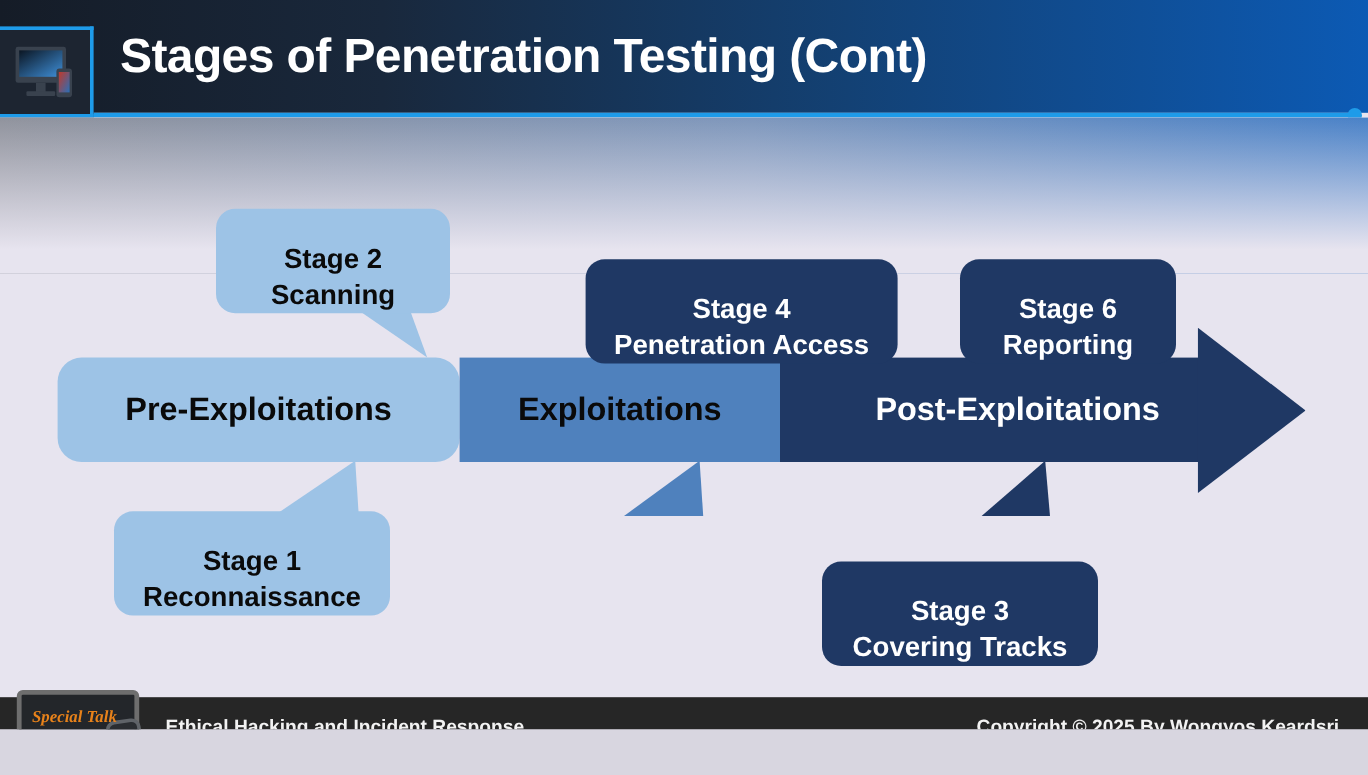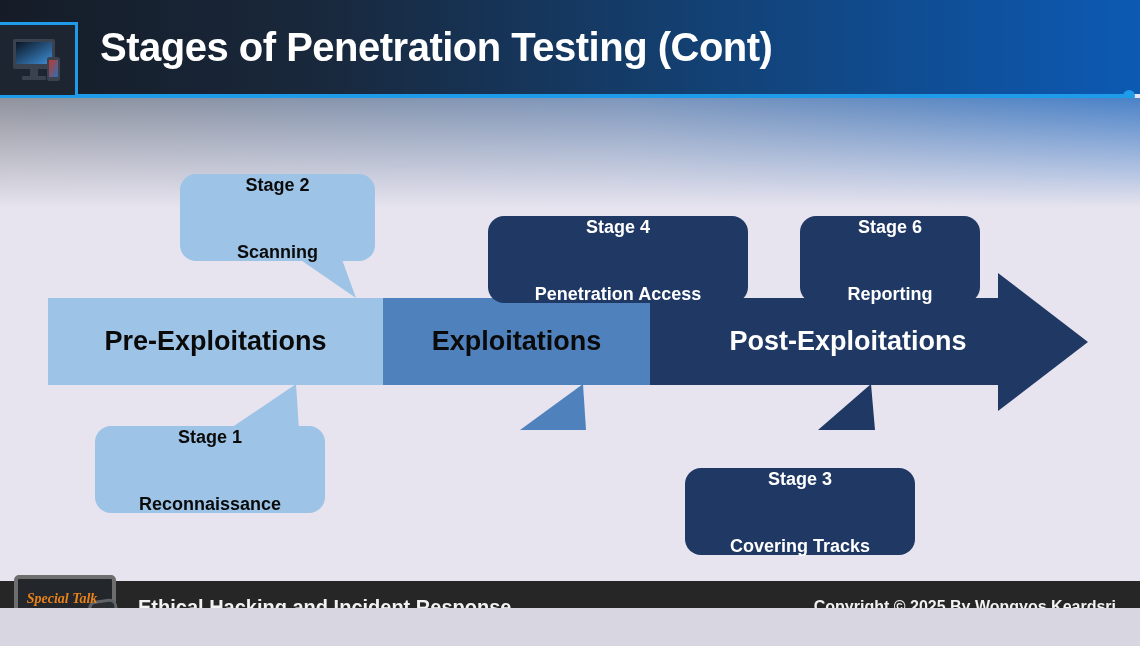--- a/index.html
+++ b/index.html
@@ -36,32 +36,32 @@
     background-image:
       linear-gradient(180deg,rgba(231,228,239,0) 0px,#e7e4ef 110px),
       linear-gradient(90deg,#90939d 0%,#7e97bc 55%,#4a82c8 100%);
     background-repeat:no-repeat;
     background-size:100% 130px,100% 130px;
     background-color:#e7e4ef;
   }
   
   .arrow-seg{position:absolute;top:298px;height:87px;display:flex;align-items:center;justify-content:center;
     font-size:27px;font-weight:bold;}
-  .seg-pre{left:48px;width:335px;background:#9dc3e6;color:#0a0a0a;}
+  .seg-pre{left:48px;width:335px;background:#9dc3e6;color:#0a0a0a;border-radius:20px;}
   .seg-exp{left:383px;width:267px;background:#4f81bd;color:#0a0a0a;}
   .seg-post{left:650px;width:356px;background:#1f3864;color:#ffffff;padding-left:20px;box-sizing:content-box;}
   .arrow-head{
     position:absolute;left:998px;top:273px;width:90px;height:138px;background:#1f3864;
     clip-path:polygon(0 0,100% 50%,0 100%);
   }
   
   .callout{
     position:absolute;border-radius:16px;display:flex;flex-direction:column;
-    align-items:center;justify-content:space-between;text-align:center;
-    font-size:18px;font-weight:bold;line-height:1.3;gap:44px;
+    align-items:center;justify-content:flex-end;text-align:center;
+    font-size:23px;font-weight:bold;line-height:1.3;
   }
   .callout.light{background:#9dc3e6;color:#0a0a0a;}
   .callout.mid{background:#4f81bd;color:#0a0a0a;}
   .callout.navy{background:#1f3864;color:#ffffff;margin-top:42px;}
   .co-s2{left:180px;top:174px;width:195px;height:87px;}
   .co-s4{left:488px;top:174px;width:260px;height:87px;}
   .co-s6{left:800px;top:174px;width:180px;height:87px;}
   .co-s1{left:95px;top:426px;width:230px;height:87px;}
   .co-s3{left:387px;top:426px;width:231px;height:87px;}
   .co-s5{left:685px;top:426px;width:230px;height:87px;}
@@ -71,21 +71,21 @@
     position:absolute;left:0;top:581px;width:1140px;height:52px;background:#262626;
   }
   .footer-orange{
     position:absolute;left:0;top:633px;width:1128px;height:11px;background:#e8811c;
   }
   .footer-base{
     position:absolute;left:0;top:633px;width:1140px;height:13px;background:#101010;
   }
   .footer-course{
     position:absolute;left:138px;top:581px;height:52px;display:flex;align-items:center;
-    color:#f2f2f2;font-size:20px;font-weight:bold;
+    color:#f2f2f2;font-size:16px;font-weight:bold;
   }
   .footer-copy{
     position:absolute;right:24px;top:581px;height:52px;display:flex;align-items:center;
     color:#f2f2f2;font-size:16px;font-weight:bold;
   }
   .footer-logo{position:absolute;left:6px;top:575px;width:120px;height:70px;}
   .footer-logo-text{
     position:absolute;left:16px;top:591px;width:92px;text-align:center;
     color:#e8821a;font-size:14px;font-style:italic;font-weight:bold;
     font-family:"Liberation Serif","DejaVu Serif",serif;white-space:nowrap;

